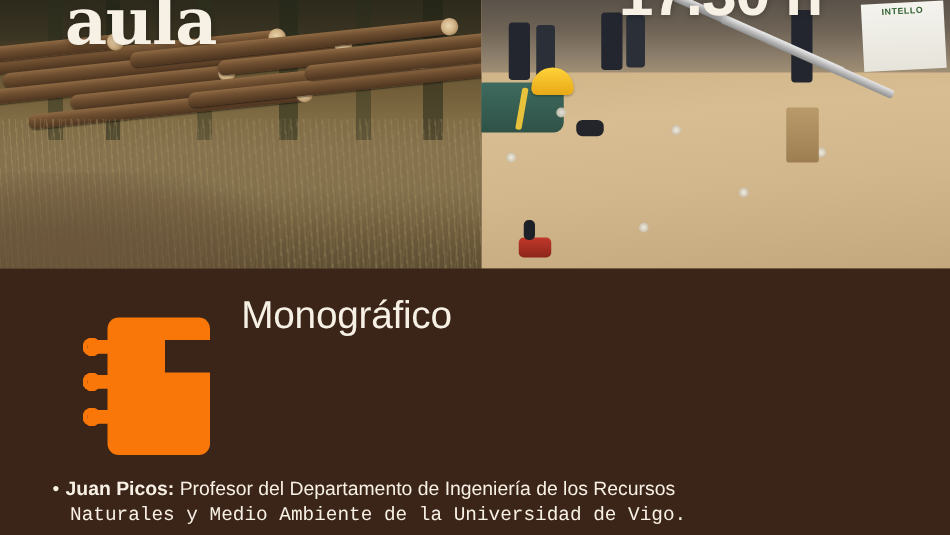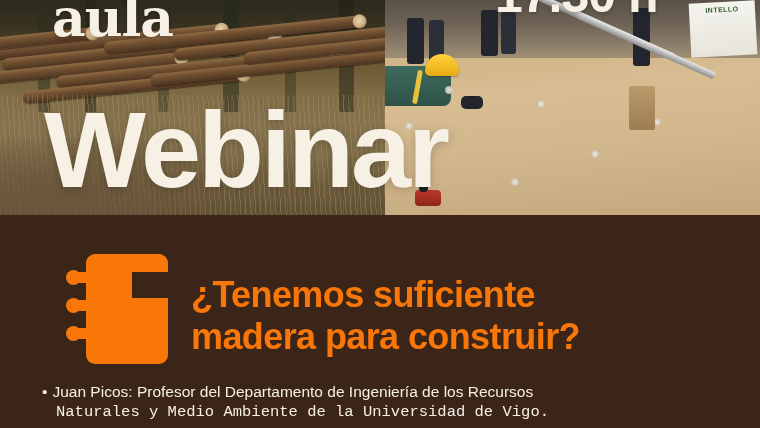--- a/index.html
+++ b/index.html
@@ -176,21 +176,21 @@
     position:absolute;left:191px;top:274px;width:560px;
     font-weight:bold;font-size:36px;color:#F97708;
     line-height:1.16;letter-spacing:-.6px;
   }
   .speakers{
     position:absolute;left:42px;top:381px;width:700px;
     font-size:15.5px;color:#F7F0E4;line-height:1.38;
   }
   .speaker-line{display:block;}
   .bullet{color:#F7F0E4;margin-right:5px;}
-  .sp-name{font-weight:normal;}
+  .sp-name{font-weight:bold;}
 </style>
 </head>
 <body>
 
 <div id="poster">
 
   <div class="photo-band">
 
     <div class="photo photo-left">
       <div class="ph-l-bg"></div>
@@ -240,38 +240,34 @@
 
       <div class="cardboard" style="left:244px;top:86px;"></div>
       <div class="drill" style="left:30px;top:190px;"></div>
 
       <div class="intello">INTELLO</div>
     </div>
   </div>
 
   <div class="aula">aula</div>
   <div class="time">17.30 h</div>
-  <div class="webinar">Webinar</div>
 
   <div class="brown"></div>
 
   <div class="notebook">
     <div class="nb-ring nb-r1"></div>
     <div class="nb-ring nb-r2"></div>
     <div class="nb-ring nb-r3"></div>
     <div class="nb-body">
       <div class="nb-label"></div>
     </div>
   </div>
 
-
-  <div class="q-title">
-    <div>¿Tenemos suficiente</div>
-    <div>madera para construir?</div>
-  </div>
+  <div class="mono">Monográfico</div>
+
 
   <div class="speakers">
     <div class="speaker-line">
       <span class="bullet">•</span><span class="sp-name">Juan Picos:</span> <span>Profesor del Departamento de Ingeniería de los Recursos</span>
     </div>
     <div class="speaker-line" style="padding-left:14px;font-family:Liberation Mono, monospace;">
       <span>Naturales y Medio Ambiente de la Universidad de Vigo.</span>
     </div>
   </div>
 

